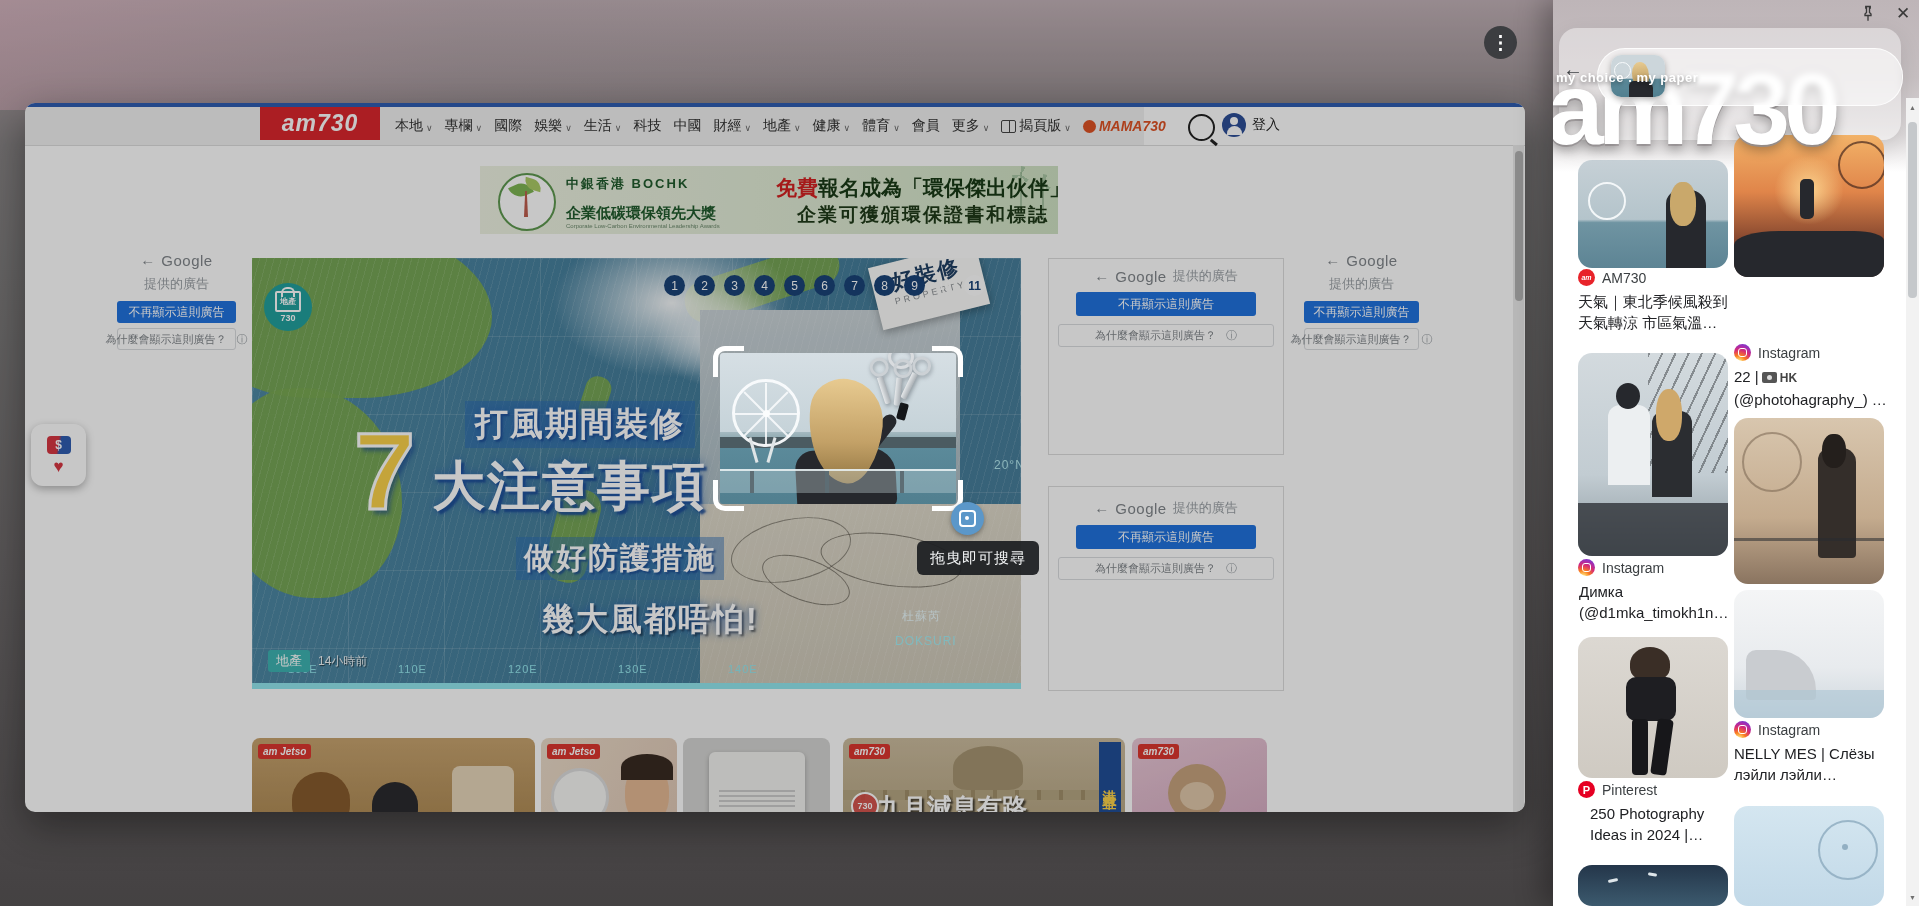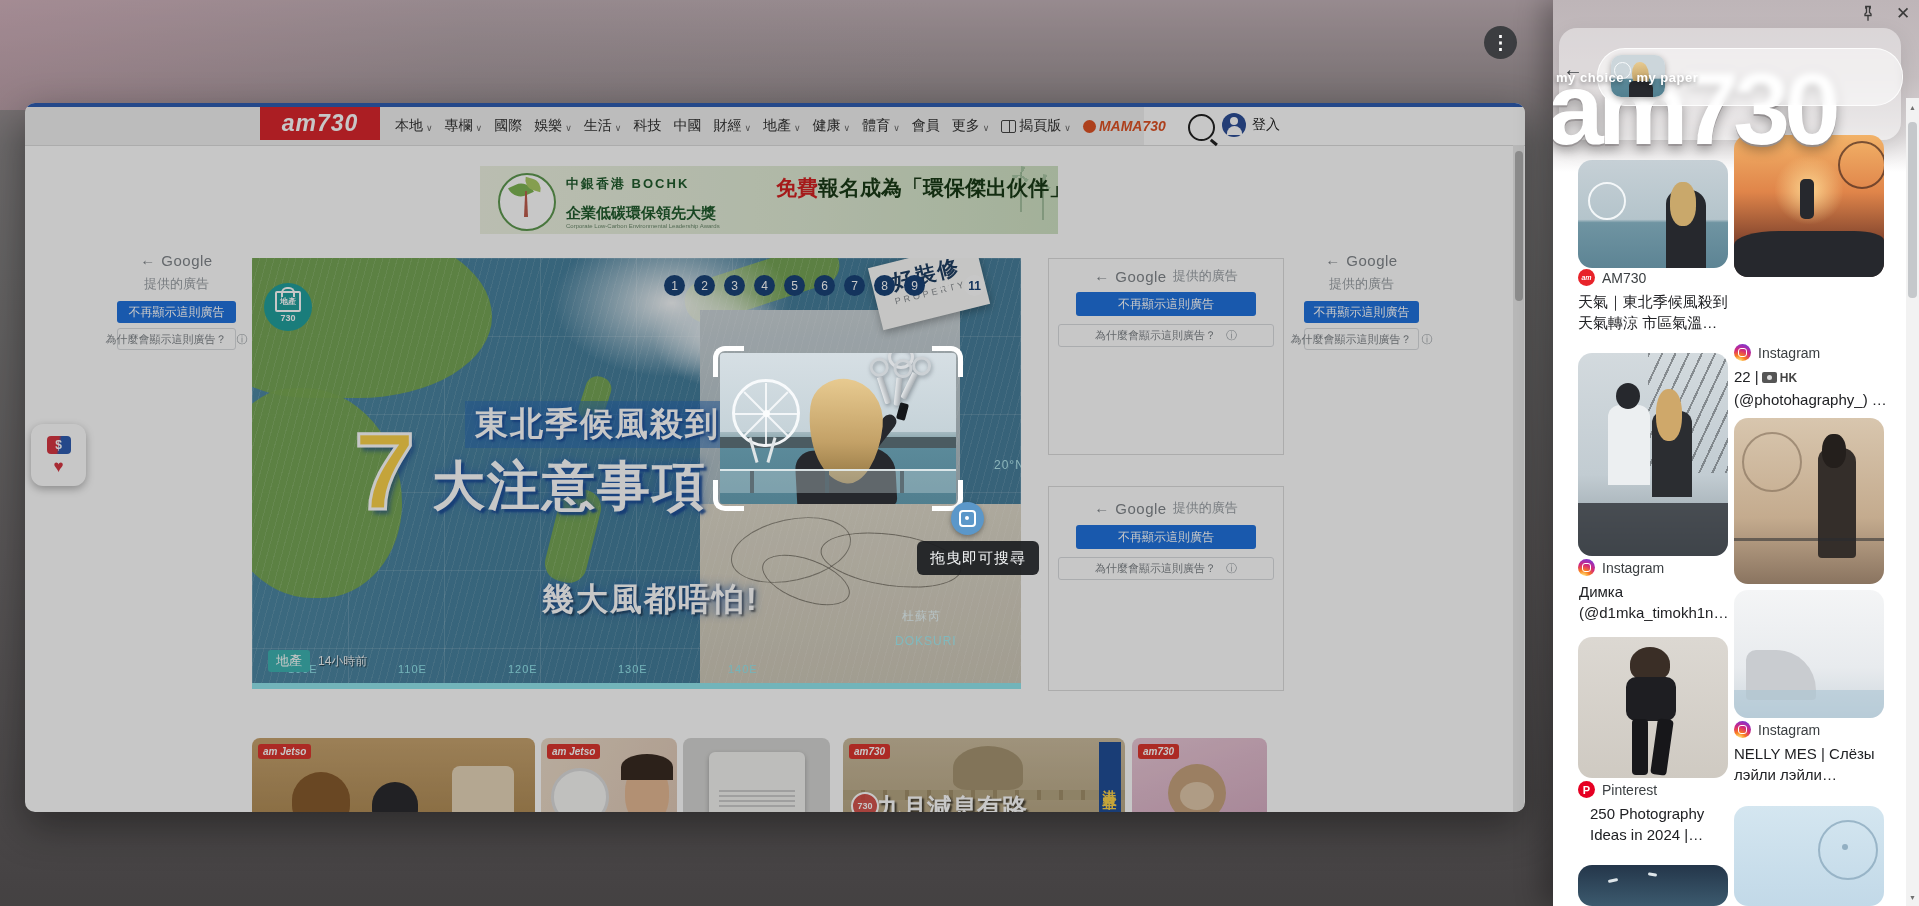--- a/index.html
+++ b/index.html
@@ -91,21 +91,21 @@
   .prop-badge .num{font-size:9px;font-weight:bold;margin-top:1px;}
   .h-t1{position:absolute;left:213px;top:143px;font-size:33px;font-weight:bold;color:#fff;z-index:5;
       background:rgba(36,108,190,.5);padding:1px 10px;letter-spacing:2px;
       text-shadow:0 0 8px rgba(30,90,180,.9),2px 2px 2px rgba(20,70,150,.8);}
   .h-7{position:absolute;left:102px;top:158px;font-size:110px;font-weight:900;color:#ffd23e;line-height:1;z-index:5;
       -webkit-text-stroke:3px #fff;text-shadow:4px 5px 4px rgba(20,70,150,.6);}
   .h-t2{position:absolute;left:180px;top:193px;font-size:53px;font-weight:900;color:#fff;z-index:5;letter-spacing:2px;
       text-shadow:0 0 10px rgba(30,90,180,.95),3px 3px 2px rgba(20,70,150,.85);}
   .h-t3{position:absolute;left:264px;top:279px;font-size:30px;font-weight:bold;color:#fff;z-index:5;
       background:rgba(36,108,190,.45);padding:1px 8px;letter-spacing:2px;text-shadow:2px 2px 2px rgba(20,70,150,.8);}
-  .h-t4{position:absolute;left:290px;top:320px;font-size:32px;font-weight:bold;color:#fff;z-index:5;letter-spacing:2px;
+  .h-t4{position:absolute;left:290px;top:340px;font-size:32px;font-weight:bold;color:#fff;z-index:5;letter-spacing:2px;
       text-shadow:0 0 8px rgba(30,90,180,.9),2px 2px 2px rgba(0,0,0,.5);}
   .h-cap{position:absolute;left:14px;top:366px;font-size:21px;font-weight:800;color:#fff;z-index:6;white-space:nowrap;
       text-shadow:2px 2px 2px rgba(0,0,0,.8),-1px -1px 2px rgba(0,0,0,.55);}
   .h-tag{position:absolute;left:16px;top:392px;background:#35b6b4;color:#fff;font-size:13px;padding:2px 8px;border-radius:3px;z-index:6;}
   .h-time{position:absolute;left:66px;top:395px;font-size:12px;color:#fff;opacity:.92;z-index:6;text-shadow:1px 1px 1px rgba(0,0,0,.6);}
   .lon{position:absolute;top:405px;font-size:11px;color:#8fe8f0;z-index:4;letter-spacing:1px;}
   .geo{position:absolute;font-size:12px;color:#aee8f0;z-index:4;letter-spacing:1px;}
   
   .thumb{position:absolute;top:635px;height:90px;border-radius:8px;overflow:hidden;}
   .chip{position:absolute;left:6px;top:6px;background:#e8332a;color:#fff;font-size:10px;font-weight:bold;
@@ -293,20 +293,21 @@
         <span class="b-leaf1"></span>
         <span class="b-leaf2"></span>
         <span class="b-tower"></span>
       </div>
       <div class="b-org">
         <div class="l1">中銀香港 BOCHK</div>
         <div class="l2">企業低碳環保領先大獎</div>
         <div class="l3">Corporate Low-Carbon Environmental Leadership Awards</div>
       </div>
       <div class="b-head"><span class="red">免費</span><span>報名成為「環保傑出伙伴」</span></div>
+      <div class="b-sub">企業可獲頒環保證書和標誌</div>
 
     </div>
 
     <div class="abs" style="left:92px;top:148px;width:119px;">
       <div class="ad-head">
         <span class="ad-back"></span>
         <span class="ad-google">Google</span>
         <span class="ad-provided">提供的廣告</span>
       </div>
       <div class="ad-hide" style="margin-top:8px;height:22px;">不再顯示這則廣告</div>
@@ -392,23 +393,24 @@
         <div class="t2">PROPERTY</div>
       </div>
 
       <div class="prop-badge">
         <span class="bag">
             <span>地產</span>
           </span>
         <span class="num">730</span>
       </div>
 
-      <div class="h-t1">東北季候風殺到</div>
+      <div class="h-t1">打風期間裝修</div>
       <div class="h-7">7</div>
       <div class="h-t2">大注意事項</div>
+      <div class="h-t3">做好防護措施</div>
       <div class="h-t4">幾大風都唔怕!</div>
       <span class="h-tag">地產</span>
       <span class="h-time">14小時前</span>
 
       <span class="lon" style="left:36px;">100E</span>
       <span class="lon" style="left:146px;">110E</span>
       <span class="lon" style="left:256px;">120E</span>
       <span class="lon" style="left:366px;">130E</span>
       <span class="lon" style="left:476px;">140E</span>
       <span class="geo" style="left:742px;top:200px;">20°N</span>

